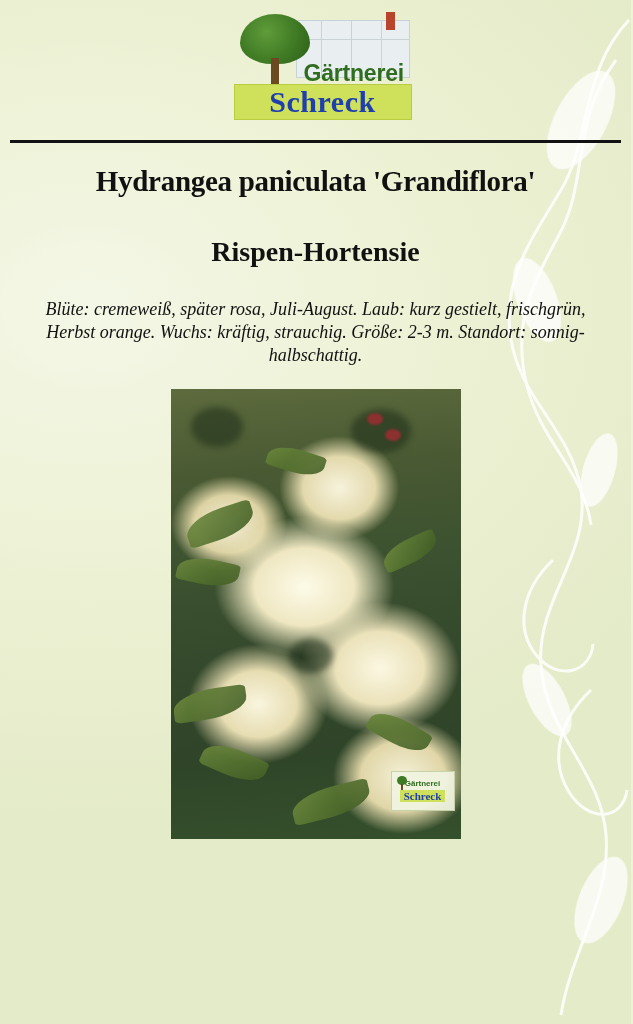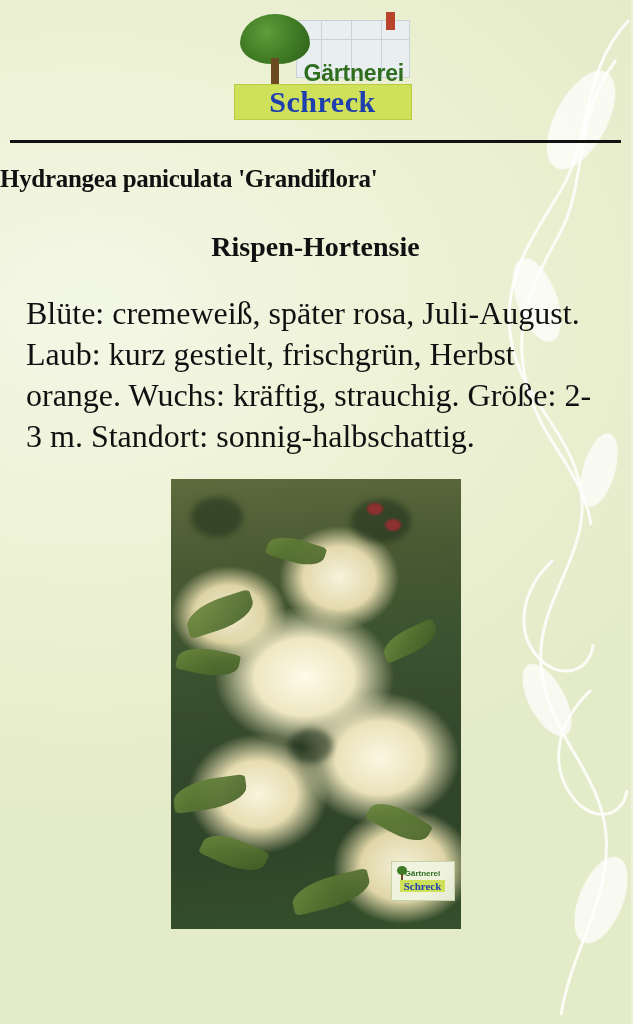--- a/index.html
+++ b/index.html
@@ -133,44 +133,46 @@
 
   .divider {
     position: relative;
     margin: 8px 10px 0 10px;
     height: 3px;
     background: #121212;
   }
 
   .botanical-name {
     position: relative;
-    text-align: left;
-    font-size: 25px;
+    text-align: center;
+    font-size: 29px;
     font-weight: bold;
     color: #111;
     margin-top: 22px;
     letter-spacing: -0.3px;
     white-space: nowrap;
   }
 
   .common-name {
     position: relative;
     text-align: center;
     font-size: 28px;
     font-weight: bold;
     color: #111;
     margin-top: 38px;
   }
 
   .description {
     position: relative;
-    font-size: 32px;
+    text-align: center;
+    font-size: 18px;
     color: #111;
     line-height: 1.28;
     margin: 30px 26px 0 26px;
+    font-style: italic;
   }
 
   .photo-wrap {
     position: relative;
     margin: 22px auto 0 auto;
     width: 290px;
     height: 450px;
     overflow: hidden;
   }
   .photo {

